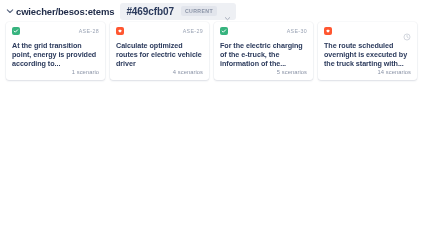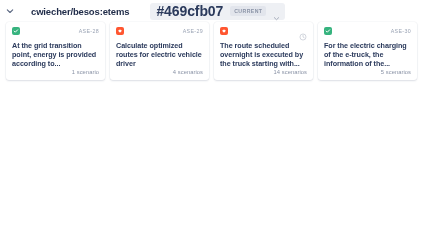--- a/index.html
+++ b/index.html
@@ -7,37 +7,37 @@
     width:423px;height:94px;overflow:hidden;
     background:#ffffff;
     font-family:"Liberation Sans","DejaVu Sans",sans-serif;
     -webkit-font-smoothing:antialiased;
   }
   .wrap{width:423px;height:94px;position:relative;box-sizing:border-box;padding:0;}
 
   
   .header{
     height:22px;display:flex;align-items:center;
-    padding:0 6px;box-sizing:border-box;gap:17px;
+    padding:0 6px;box-sizing:border-box;gap:2px;
   }
   .collapse-chevron{
     width:8px;height:8px;flex:0 0 auto;position:relative;
   }
   .collapse-chevron svg{display:block;}
   .repo-label{
     font-size:9.5px;color:#1f2b48;font-weight:600;letter-spacing:-0.15px;
     white-space:nowrap;
   }
   .commit-pill{
     display:flex;align-items:center;gap:7px;
     background:#eef0f4;border-radius:3px;
     padding:2px 5px 2px 6px;margin-left:4px;height:13px;box-sizing:content-box;
   }
   .commit-hash{
-    font-size:14px;font-weight:700;color:#2b3a5c;letter-spacing:-0.1px;
+    font-size:10px;font-weight:700;color:#2b3a5c;letter-spacing:-0.1px;
     white-space:nowrap;
   }
   .current-badge{
     font-size:5.2px;font-weight:700;color:#8a93a6;letter-spacing:0.4px;
     background:#e2e5ec;border-radius:2px;padding:2px 4px;white-space:nowrap;
   }
   .pill-chevron{width:7px;height:7px;flex:0 0 auto;opacity:.75;}
 
   
   .cards{
@@ -124,43 +124,43 @@
             </svg>
         </span>
         <span class="issue-key">ASE-29</span>
       </div>
       <div class="card-title">Calculate optimized routes for electric vehicle driver</div>
       <div class="card-footer">4 scenarios</div>
     </div>
 
     <div class="card">
       <div class="card-top">
+        <span class="status-icon" style="background:#36b37e">
+          <svg width="6" height="6" viewBox="0 0 8 8">
+              <path d="M1.6 4.1L3.1 5.6 6.2 2.4" fill="none" stroke="#ffffff" stroke-width="1.3" stroke-linecap="round" stroke-linejoin="round"></path>
+            </svg>
+        </span>
+        <span class="issue-key">ASE-30</span>
+      </div>
+      <div class="card-title">For the electric charging of the e-truck, the information of the...</div>
+      <div class="card-footer">5 scenarios</div>
+    </div>
+
+    <div class="card">
+      <div class="card-top">
         <span class="status-icon" style="background:#ff5630">
           <svg width="6" height="6" viewBox="0 0 8 8">
               <rect x="2.3" y="2.3" width="3.4" height="3.4" rx="0.6" fill="#ffffff"></rect>
             </svg>
         </span>
         <span class="clock-icon">
           <svg width="8" height="8" viewBox="0 0 10 10">
             <circle cx="5" cy="5" r="3.8" fill="none" stroke="#9aa3b4" stroke-width="1"></circle>
             <path d="M5 2.8V5l1.6 1" fill="none" stroke="#9aa3b4" stroke-width="1" stroke-linecap="round" stroke-linejoin="round"></path>
           </svg>
         </span>
       </div>
       <div class="card-title">The route scheduled overnight is executed by the truck starting with...</div>
       <div class="card-footer">14 scenarios</div>
     </div>
 
-    <div class="card">
-      <div class="card-top">
-        <span class="status-icon" style="background:#36b37e">
-          <svg width="6" height="6" viewBox="0 0 8 8">
-              <path d="M1.6 4.1L3.1 5.6 6.2 2.4" fill="none" stroke="#ffffff" stroke-width="1.3" stroke-linecap="round" stroke-linejoin="round"></path>
-            </svg>
-        </span>
-        <span class="issue-key">ASE-30</span>
-      </div>
-      <div class="card-title">For the electric charging of the e-truck, the information of the...</div>
-      <div class="card-footer">5 scenarios</div>
-    </div>
-
   </div>
 </div>
 
 </body></html>

